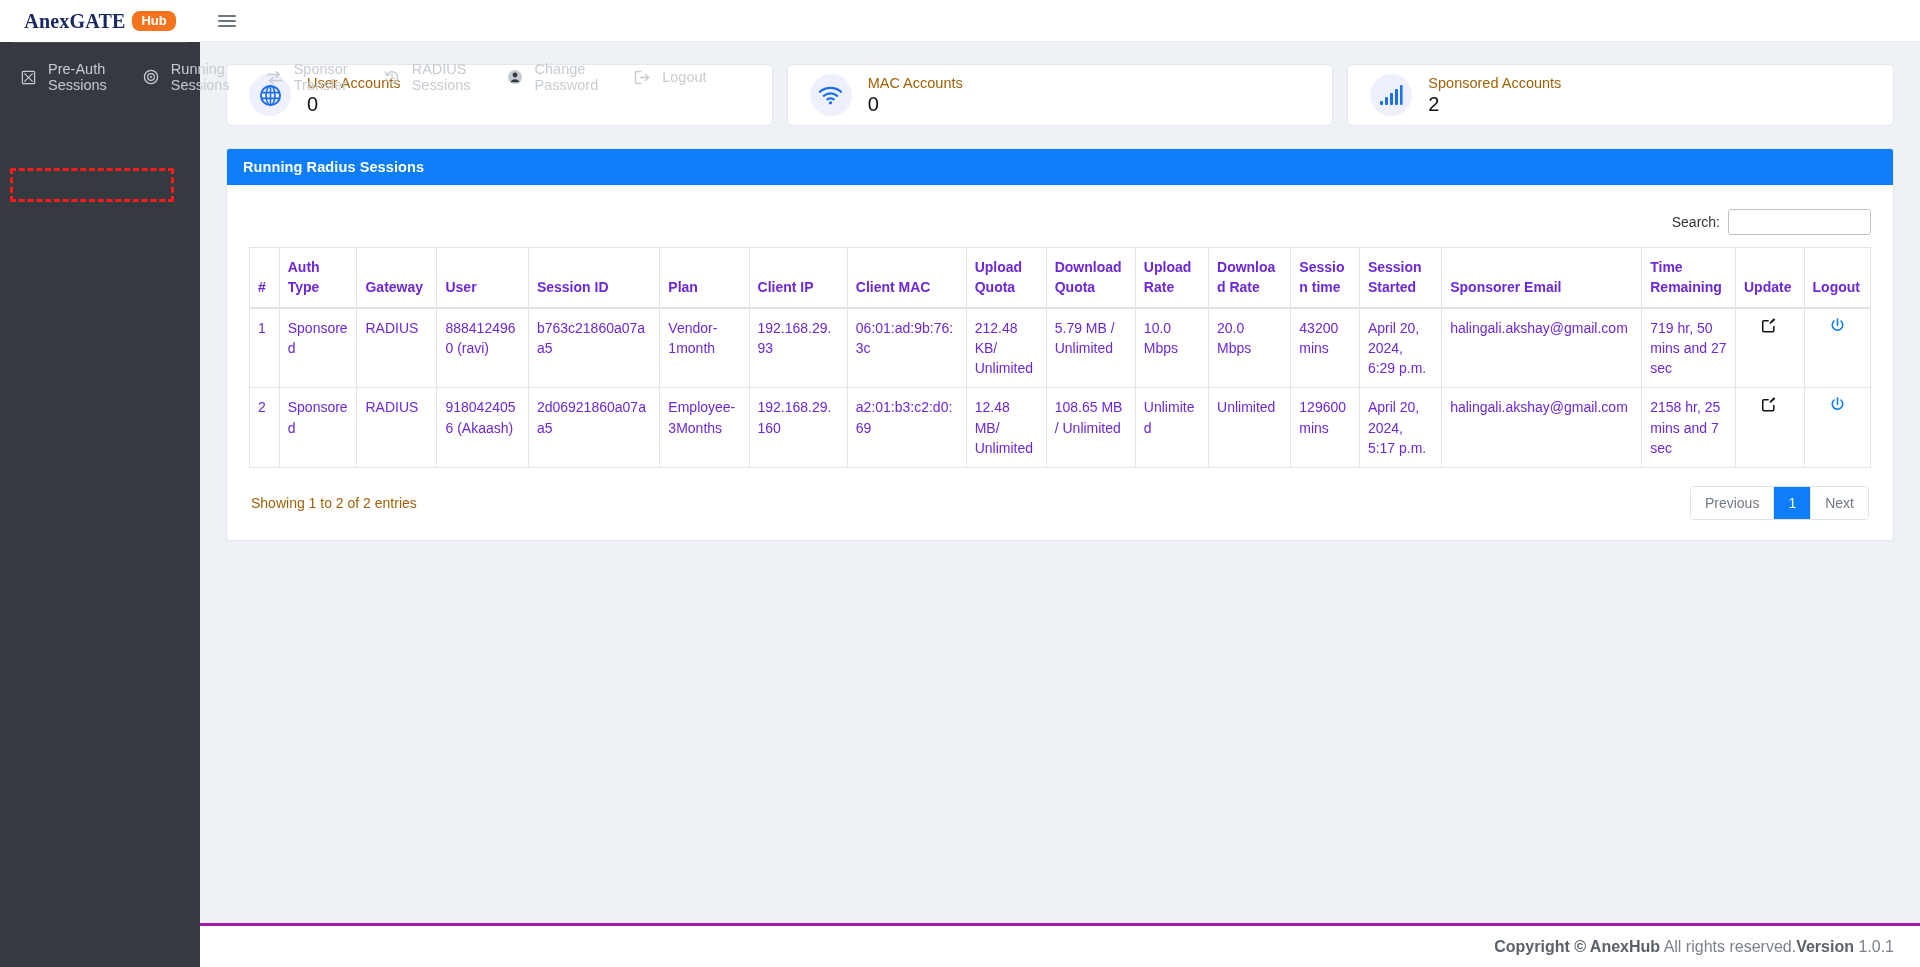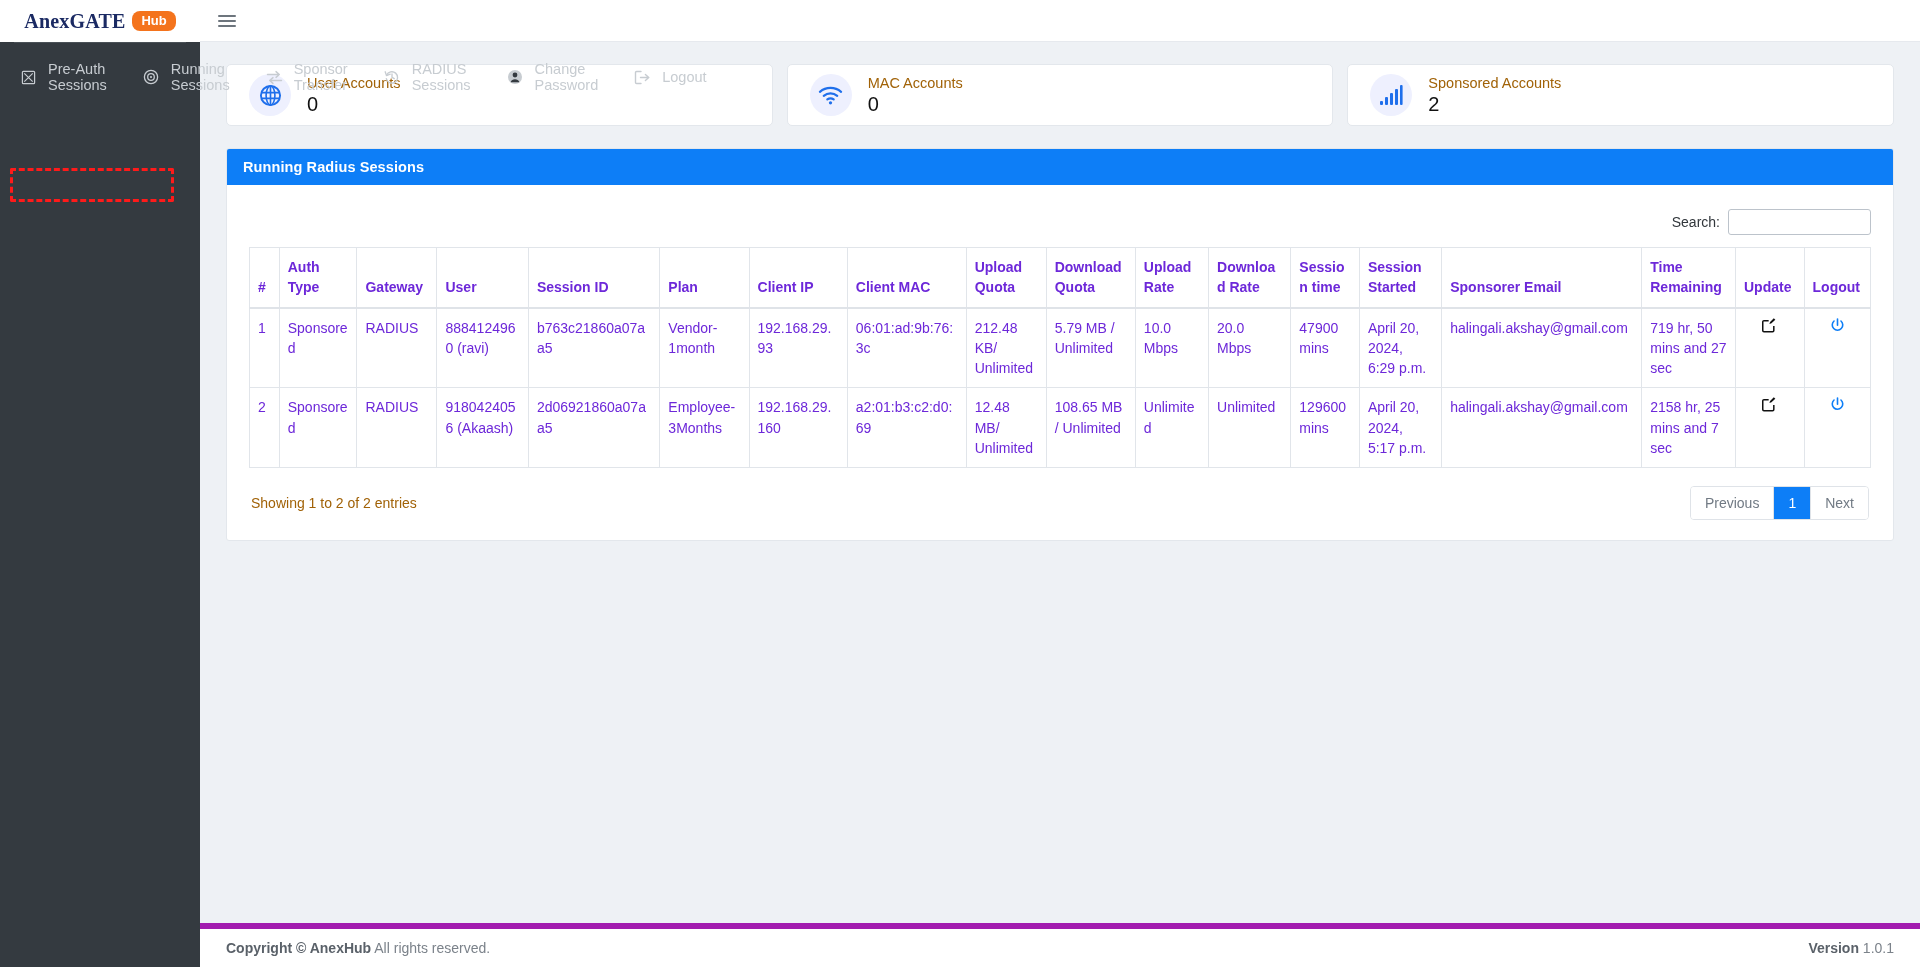--- a/index.html
+++ b/index.html
@@ -132,23 +132,23 @@
   .pager { display: flex; border: 1px solid #dfe3e8; border-radius: 4px; overflow: hidden; }
   .pg {
     padding: 8px 14px; font-size: 14px; color: #717a84; background: #fff;
     cursor: pointer; border-right: 1px solid #dfe3e8; user-select: none;
   }
   .pg:last-child { border-right: none; }
   .pg.active { background: #0d7ef7; color: #fff; font-weight: 400; }
 
   
   .footer {
-    height: 44px; background: #fff; border-top: 6px solid #a21caf;
-    display: flex; align-items: center; justify-content: space-between;
-    padding: 0 26px; font-size: 14px; color: #7b828a;
+    height: 44px; background: #fff; border-top: 3px solid #a21caf;
+    display: flex; align-items: center; justify-content: flex-end;
+    padding: 0 26px; font-size: 16px; color: #7b828a;
   }
   .footer b { color: #5a6169; }
 </style>
 </head>
 <body>
 
 <div class="app">
 
   <aside class="sidebar">
 
@@ -350,21 +350,21 @@
                 <td>RADIUS</td>
                 <td>8884124960 (ravi)</td>
                 <td>b763c21860a07aa5</td>
                 <td>Vendor-1month</td>
                 <td>192.168.29.93</td>
                 <td>06:01:ad:9b:76:3c</td>
                 <td>212.48 KB/ Unlimited</td>
                 <td>5.79 MB / Unlimited</td>
                 <td>10.0 Mbps</td>
                 <td>20.0 Mbps</td>
-                <td>47900 mins</td>
+                <td>43200 mins</td>
                 <td>April 20, 2024, 6:29 p.m.</td>
                 <td>halingali.akshay@gmail.com</td>
                 <td>719 hr, 50 mins and 27 sec</td>
                 <td class="ic-cell">
                   <button class="ic-btn">
                     <svg width="15" height="15" viewBox="0 0 16 16">
                         <path d="M14.2 1.8 L12.6 0.2 L8.6 4.2 L7.9 6.4 L10.1 5.7 Z" fill="#111"></path>
                         <path d="M12.6 8.4 V13.4 A1.3 1.3 0 0 1 11.3 14.7 H2.1 A1.3 1.3 0 0 1 0.8 13.4 V4.2 A1.3 1.3 0 0 1 2.1 2.9 H7.1" fill="none" stroke="#111" stroke-width="1.6"></path>
                       </svg>
                   </button>

